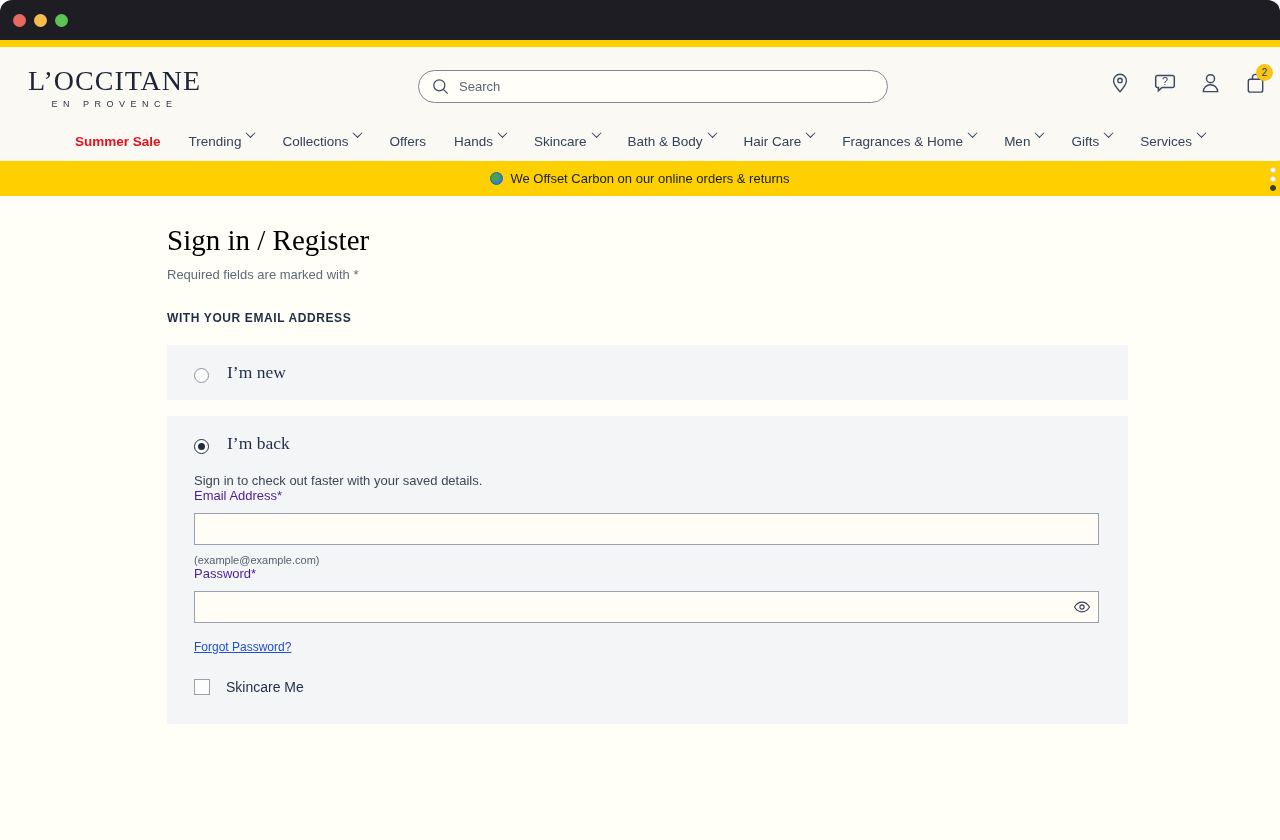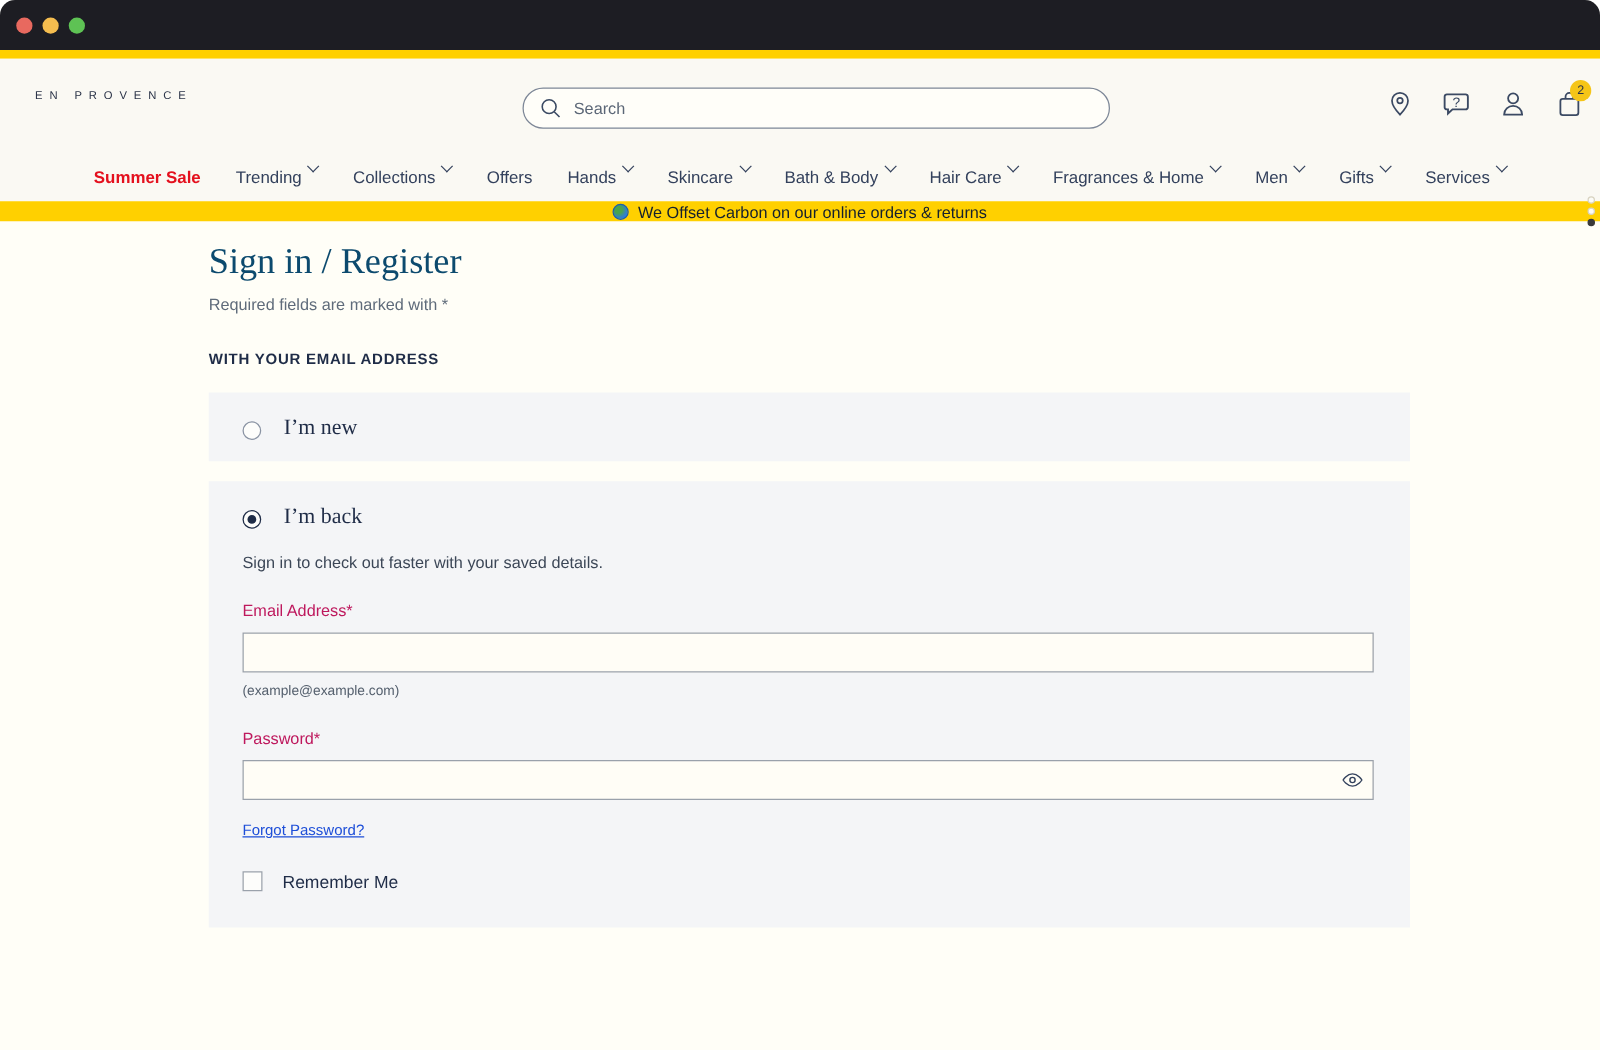--- a/index.html
+++ b/index.html
@@ -29,44 +29,44 @@
   .hicon { position: relative; width: 24px; height: 26px; display: flex; align-items: center; justify-content: center; cursor: pointer; color: #3b4a63; }
   .badge { position: absolute; top: -6px; right: -6px; width: 17px; height: 17px; background: #f5c518; border-radius: 50%; font-size: 10px; color: #2a3347; display: flex; align-items: center; justify-content: center; }
 
   
   .nav { position: absolute; left: 0; right: 0; bottom: 12px; display: flex; justify-content: center; gap: 28px; font-size: 13.5px; color: #33415c; }
   .nav-item { display: flex; gap: 6px; cursor: pointer; white-space: nowrap; }
   .nav-item.highlight { color: #e4111e; font-weight: 700; }
   .chev { width: 7px; height: 7px; border-right: 1.5px solid #33415c; border-bottom: 1.5px solid #33415c; transform: rotate(45deg) translate(-1px,-1px); margin-top: -3px; }
 
   
-  .promo { height: 16px; background: #ffd000; flex: 0 0 auto; position: relative; display: flex; align-items: center; justify-content: center; }
+  .promo { height: 35px; background: #ffd000; flex: 0 0 auto; position: relative; display: flex; align-items: center; justify-content: center; }
   .promo-text { font-size: 13px; color: #15202e; font-weight: 500; display: flex; align-items: center; gap: 7px; }
   .globe { width: 13px; height: 13px; border-radius: 50%; background: radial-gradient(circle at 35% 35%, #49a44d 28%, #2f7fd1 65%); border: 1px solid #1c5fa8; display: inline-block; }
   .promo-dots { position: absolute; right: 4px; top: 50%; transform: translateY(-50%); display: flex; flex-direction: column; gap: 3px; }
   .pdot { width: 6px; height: 6px; border-radius: 50%; background: #fbfbf6; border: 1px solid #d8d3c0; cursor: pointer; }
   .pdot.active { background: #3a3a3a; border-color: #3a3a3a; }
 
   
   .main { flex: 1 1 auto; background: #fffef7; overflow: hidden; }
   .container { margin-left: 167px; width: 961px; }
-  .page-title { font-family: "Liberation Serif", serif; font-weight: 400; font-size: 29px; color: #0c4a6e; margin-top: 16px; }
+  .page-title { font-family: "Liberation Serif", serif; font-weight: 400; font-size: 29px; color: #000000; margin-top: 28px; }
   .page-sub { font-size: 13px; color: #5f6b7a; margin-top: 10px; }
   .section-heading { font-size: 12px; font-weight: 700; letter-spacing: 0.6px; color: #1f2c47; margin-top: 29px; }
 
   .option-box { background: #f4f5f7; margin-top: 20px; }
   .option-row { display: flex; align-items: flex-end; padding: 17px 27px; }
   .radio { width: 15px; height: 15px; border-radius: 50%; border: 1px solid #8a93a3; background: #fdfdfb; flex: 0 0 auto; cursor: pointer; position: relative; }
   .radio.checked { border-color: #1f2c47; }
   .radio.checked::after { content: ""; position: absolute; left: 3px; top: 3px; width: 7px; height: 7px; border-radius: 50%; background: #1f2c47; }
   .option-label { font-family: "Liberation Serif", serif; font-size: 17.5px; color: #1f2c47; margin-left: 18px; cursor: pointer; }
 
   .back-body { padding: 0 27px 29px 27px; }
   .back-desc { font-size: 13px; color: #3c4757; margin-top: 14px; }
-  .field-label { font-size: 13px; color: #be185d; margin-top: 24px; }
+  .field-label { font-size: 13px; color: #4c1d95; }
   .text-input-wrap { position: relative; margin-top: 10px; width: 905px; }
   .text-input { width: 100%; height: 32px; border: 1px solid #9aa1ab; background: #fffdf6; outline: none; font-size: 14px; color: #1f2c47; padding: 0 34px 0 10px; font-family: "Liberation Sans", sans-serif; }
   .field-hint { font-size: 11px; color: #55606e; margin-top: 9px; }
   .eye-btn { position: absolute; right: 8px; top: 50%; transform: translateY(-50%); background: none; border: none; cursor: pointer; color: #33415c; display: flex; }
   .forgot-link { display: inline-block; font-size: 12px; color: #1d4ed8; text-decoration: underline; margin-top: 17px; cursor: pointer; }
   .remember-row { display: flex; align-items: center; margin-top: 24px; }
   .checkbox { width: 16px; height: 16px; border: 1px solid #9aa1ab; background: #fdfdfb; cursor: pointer; flex: 0 0 auto; }
   .remember-label { font-size: 14px; color: #1f2c47; margin-left: 16px; cursor: pointer; }
   .login-btn { margin-top: 28px; width: 203px; height: 33px; background: #ffc900; border: none; font-size: 14px; color: #202a38; cursor: pointer; font-family: "Liberation Sans", sans-serif; }
 </style>
@@ -79,20 +79,21 @@
     <div class="traffic">
       <span class="dot red"></span>
       <span class="dot yellow"></span>
       <span class="dot green"></span>
     </div>
   </div>
   <div class="yellow-stripe"></div>
 
   <div class="header">
     <div class="logo">
+      <div class="logo-main">L’OCCITANE</div>
       <div class="logo-sub">EN PROVENCE</div>
     </div>
 
     <div class="search-wrap">
       <svg width="19" height="19" viewBox="0 0 24 24" fill="none" stroke="#3b4a63" stroke-width="1.6">
         <circle cx="10.5" cy="10.5" r="7"></circle>
         <line x1="15.6" y1="15.6" x2="21" y2="21"></line>
       </svg>
       <input class="search-input" type="text" placeholder="Search" style="">
     </div>
@@ -222,21 +223,21 @@
                 <path d="M2 12s3.8-6.5 10-6.5S22 12 22 12s-3.8 6.5-10 6.5S2 12 2 12z"></path>
                 <circle cx="12" cy="12" r="2.8"></circle>
               </svg>
             </button>
           </div>
 
           <a class="forgot-link">Forgot Password?</a>
 
           <div class="remember-row">
             <span class="checkbox"></span>
-            <span class="remember-label">Remember Me</span>
+            <span class="remember-label">Skincare Me</span>
           </div>
 
         </div>
       </div>
 
     </div>
   </div>
 
 </div>
 

